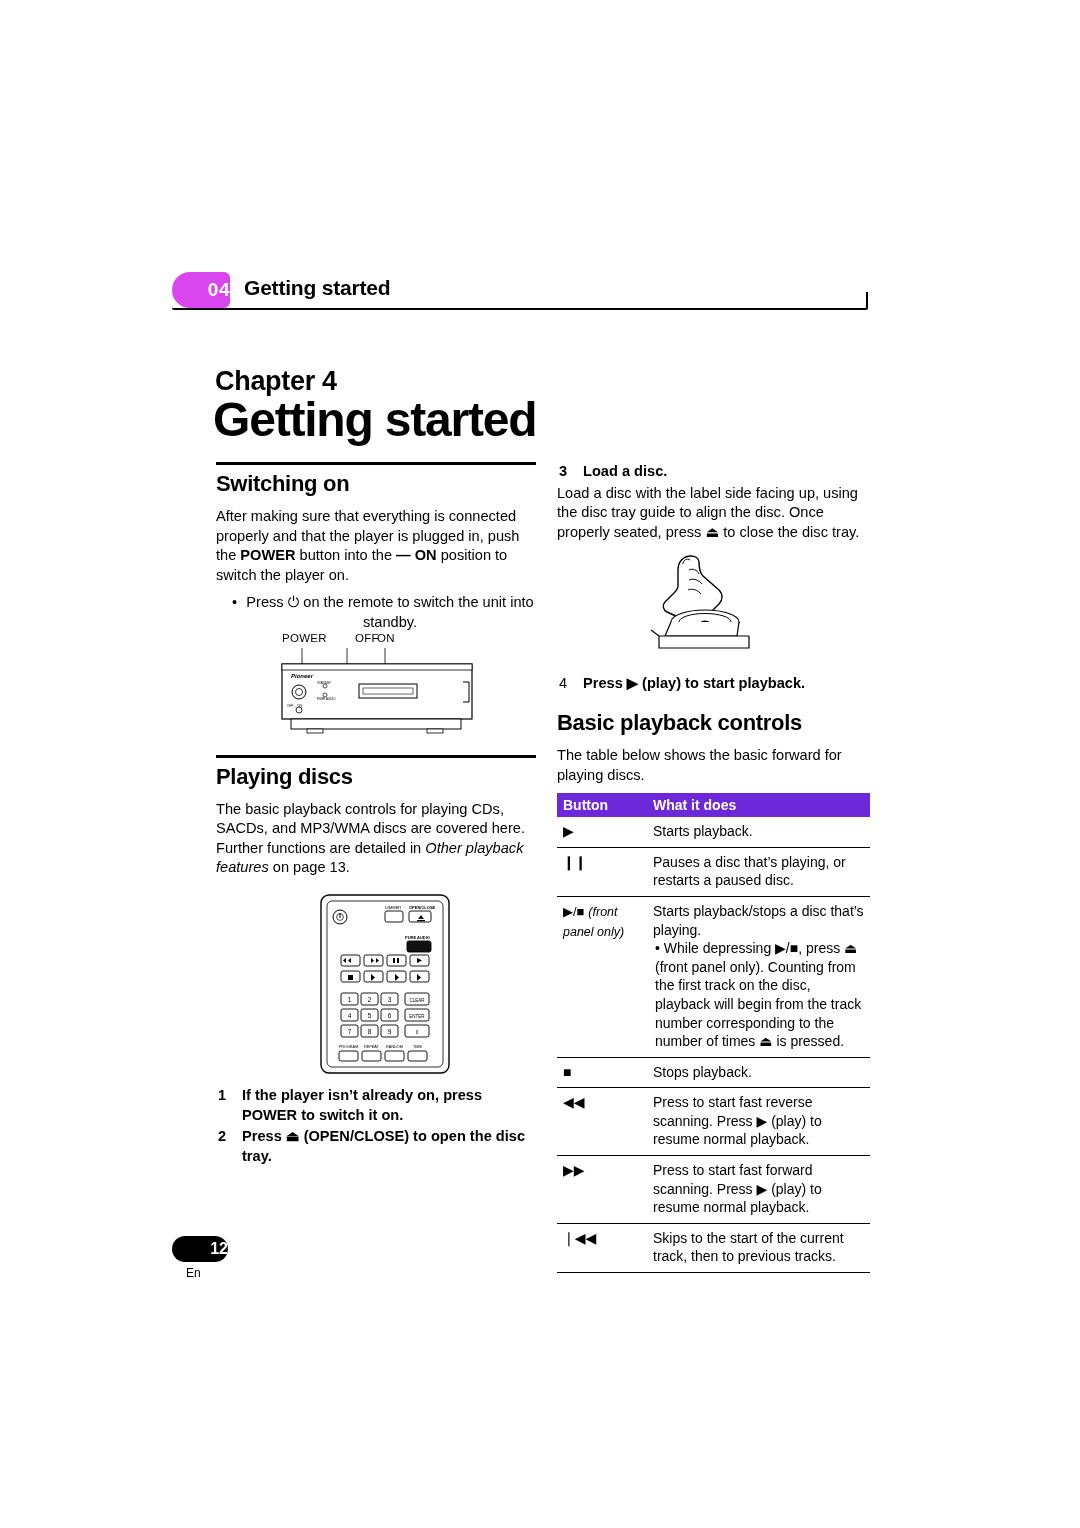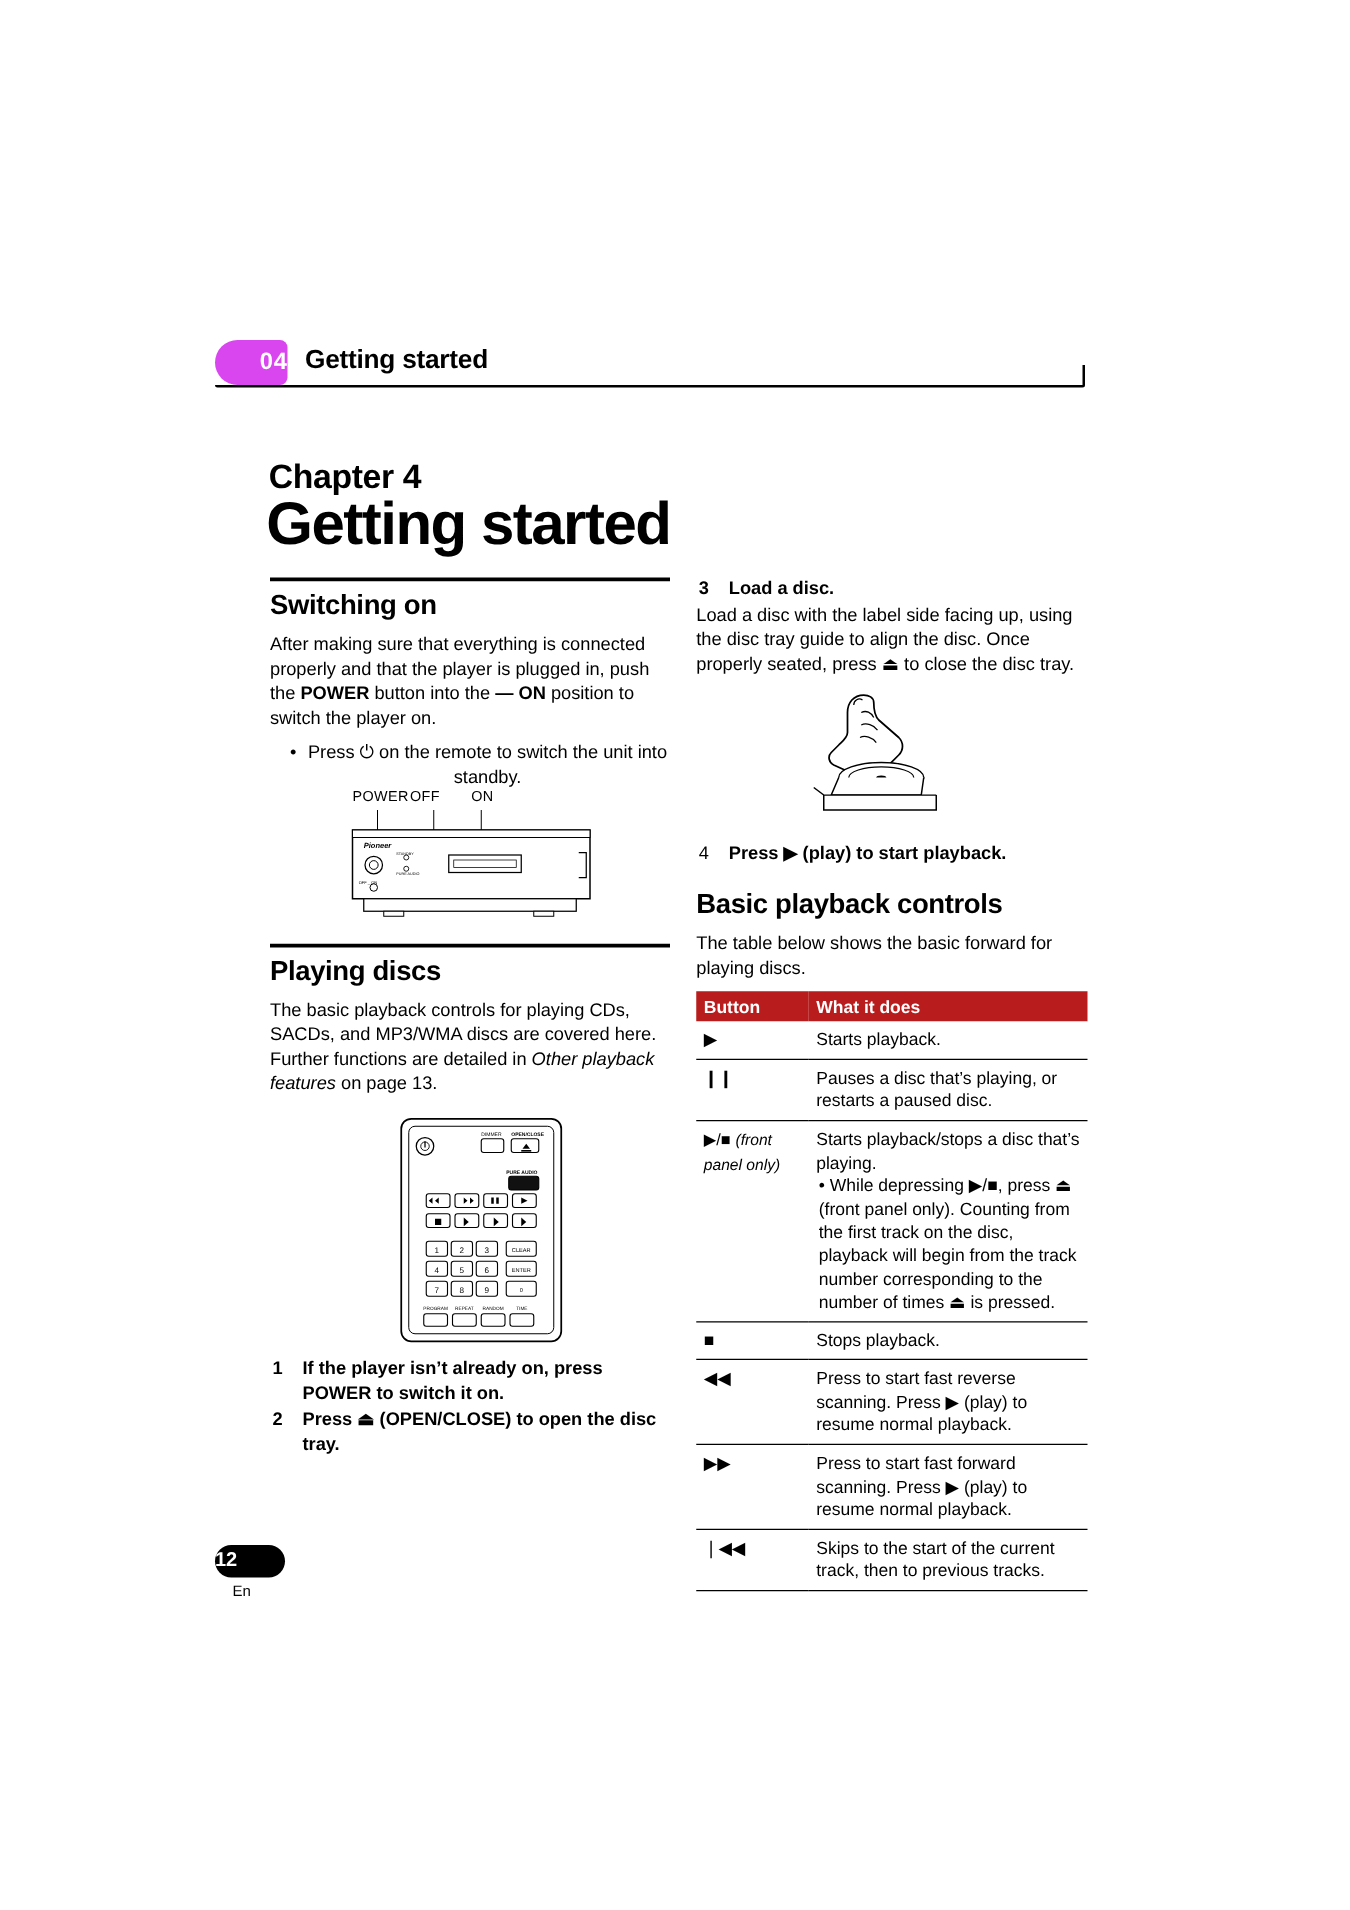--- a/index.html
+++ b/index.html
@@ -186,21 +186,21 @@
     height: 110px;
   }
 
   
   #controls-table {
     width: 313px;
     border-collapse: collapse;
     margin-top: 8px;
   }
   #controls-table th {
-    background: #b91c1c;
+    background: #6d28d9;
     color: #fff;
     font-size: 14px;
     font-weight: bold;
     text-align: left;
     padding: 4px 6px 4px 6px;
   }
   #controls-table th.c1 { width: 78px; }
   #controls-table td {
     vertical-align: top;
     font-size: 14px;
@@ -221,21 +221,21 @@
     position: absolute;
     left: 172px;
     top: 1236px;
     width: 56px;
     height: 26px;
     background: #000;
     border-radius: 13px;
     color: #fff;
     font-size: 16px;
     font-weight: bold;
-    text-align: left;
+    text-align: right;
     line-height: 26px;
   }
   #footer-lang {
     position: absolute;
     left: 186px;
     top: 1266px;
     font-size: 12px;
   }
 </style>
 </head>
@@ -273,21 +273,21 @@
     <span class="num">1</span><span>If the player isn’t already on, press POWER to switch it on.</span>
   </div>
   <div class="step">
     <span class="num">2</span><span>Press ⏏ (OPEN/CLOSE) to open the disc tray.</span>
   </div>
 </div>
 
 <div id="front-panel-fig">
   <div class="fp-labels">
     <span style="position:absolute;left:5px;top:0">POWER</span>
-    <span style="position:absolute;left:51px;top:0">OFF</span>
+    <span style="position:absolute;left:78px;top:0">OFF</span>
     <span style="position:absolute;left:100px;top:0">ON</span>
   </div>
   <svg width="215" height="110" viewBox="0 0 215 110">
 
     <path d="M25 16 L25 32" stroke="#000" stroke-width="0.8" fill="none"></path>
     <path d="M70 16 L70 32 L63 40" stroke="#000" stroke-width="0.8" fill="none"></path>
     <path d="M108 16 L108 32 L100 40" stroke="#000" stroke-width="0.8" fill="none"></path>
 
     <rect x="5" y="32" width="190" height="55" fill="#fff" stroke="#000" stroke-width="1.2"></rect>
     <rect x="5" y="32" width="190" height="6" fill="#fff" stroke="#000" stroke-width="0.8"></rect>

